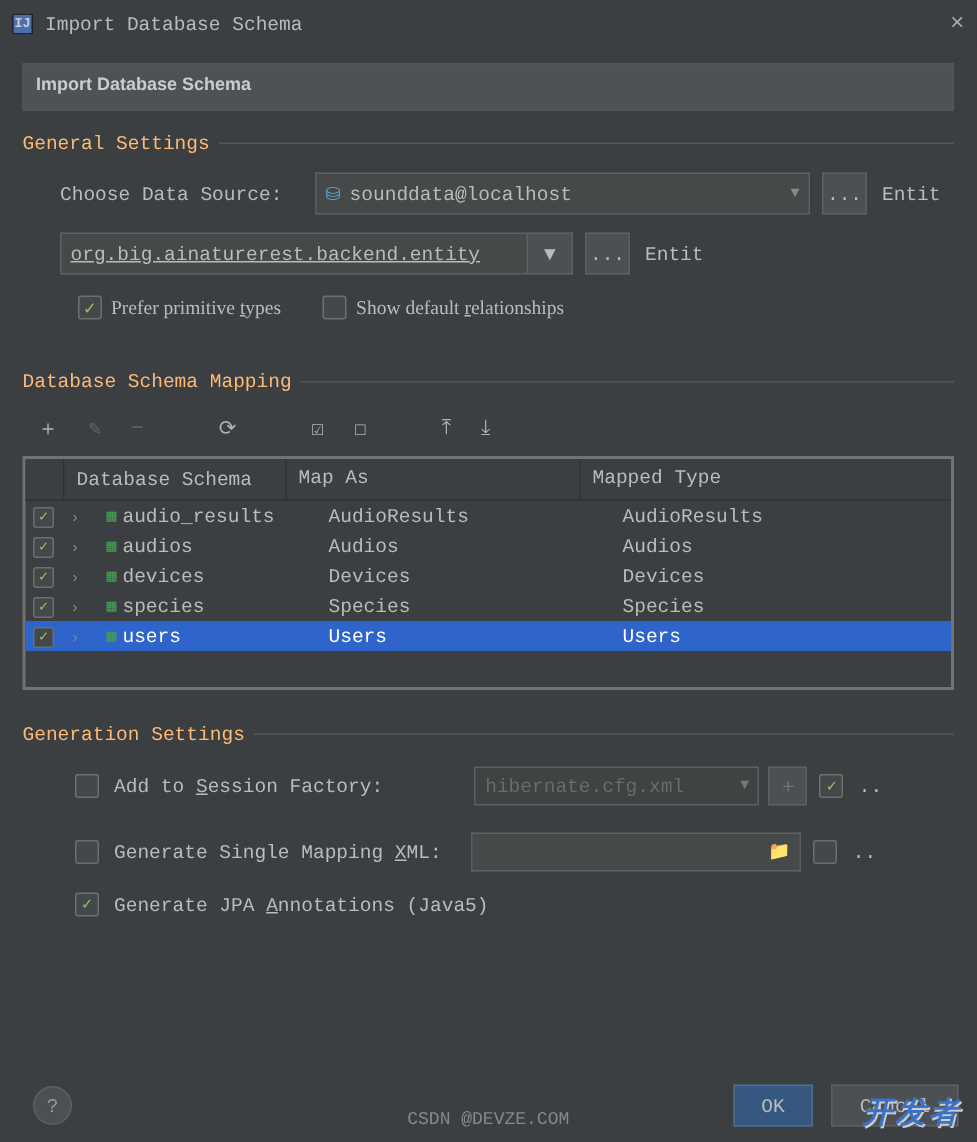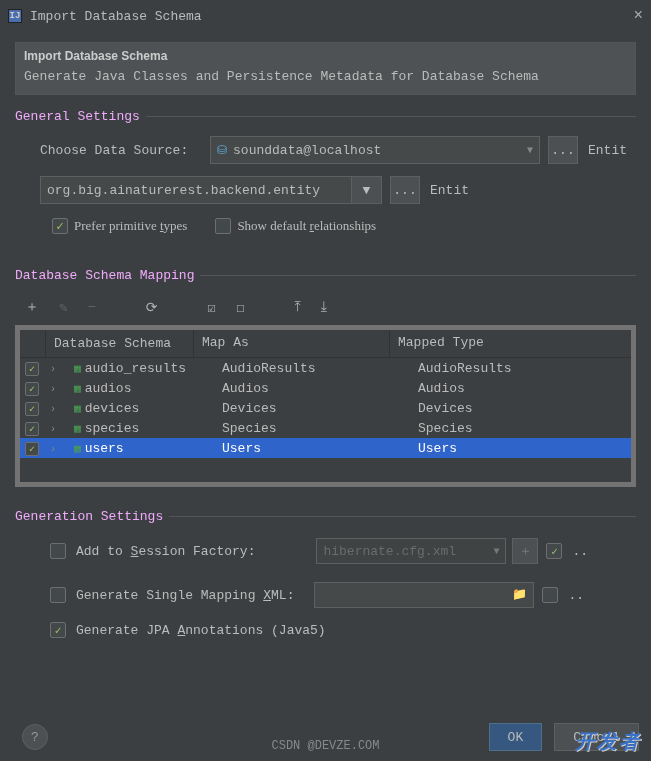--- a/index.html
+++ b/index.html
@@ -43,21 +43,21 @@
   color: #cccccc;
   font-weight: bold;
   font-size: 12px;
   font-family: sans-serif;
 }
 .header-box .subtitle {
   color: #bbbbbb;
   margin-top: 6px;
 }
 .section-label {
-  color: #f0abfc;
+  color: #fdba74;
   margin: 14px 0 0 15px;
   display: flex;
   align-items: center;
 }
 .section-label::after {
   content: "";
   flex: 1;
   height: 1px;
   background: #555;
   margin-left: 6px;
@@ -76,21 +76,21 @@
   display: flex;
   align-items: center;
   background: #45494a;
   border: 1px solid #5e6060;
   height: 28px;
   padding: 0 6px;
   color: #bbbbbb;
   position: relative;
 }
 .combo.ds { width: 330px; }
-.combo.pk { width: 312px; }
+.combo.pk { width: 312px; text-decoration: underline; }
 .combo .arrow {
   margin-left: auto;
   font-size: 10px;
   color: #888;
 }
 .combo .ds-icon { color:#5fa7d4; margin-right:6px; font-size:12px;}
 .combo-btn {
   width: 30px; height: 28px;
   background: #4c5052;
   border: 1px solid #5e6060;
@@ -141,21 +141,21 @@
 .toolbar .tb {
   color: #afb1b3;
   font-size: 14px;
   cursor:pointer;
 }
 .toolbar .sep { width:10px; }
 .toolbar .disabled { color:#666; }
 
 .table-wrap {
   margin: 4px 15px 0 15px;
-  border: 5px solid #737373;
+  border: 2px solid #737373;
 }
 .thead {
   display: flex;
   background: #3c3f41;
   border-bottom: 1px solid #323232;
   height: 28px;
 }
 .thead div {
   padding: 5px 8px;
   color: #bbbbbb;
@@ -254,21 +254,20 @@
 <body>
 
 <div class="titlebar">
   <div class="app-icon">IJ</div>
   <span>Import Database Schema</span>
   <span class="close">×</span>
 </div>
 
 <div class="header-box">
   <div class="title">Import Database Schema</div>
-  <div class="subtitle">Generate Java Classes and Persistence Metadata for Database Schema</div>
 </div>
 
 <div class="section-label">
     <span>General Settings</span>
   </div>
 
 <div class="field-row">
   <div class="field-label">Choose Data Source:</div>
   <div class="combo ds">
     <span class="ds-icon">⛁</span>

